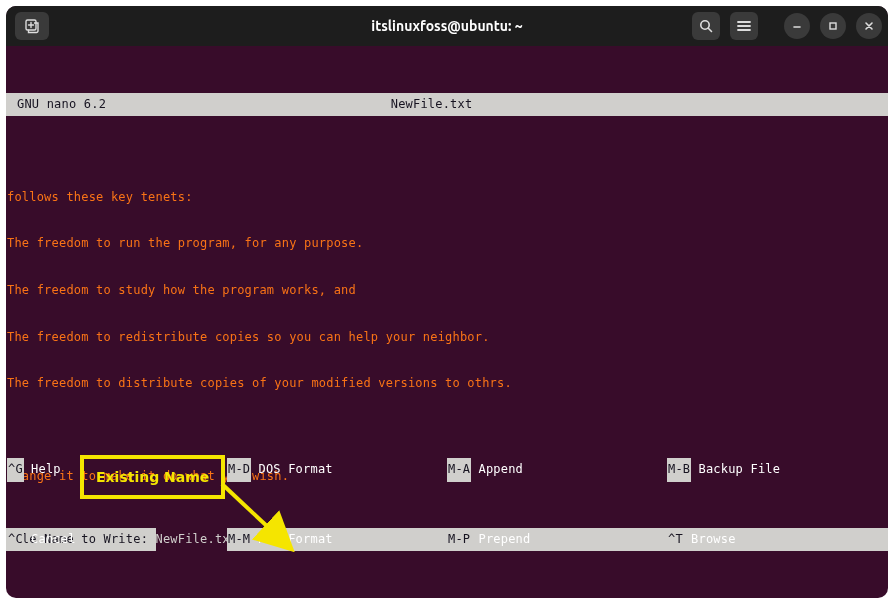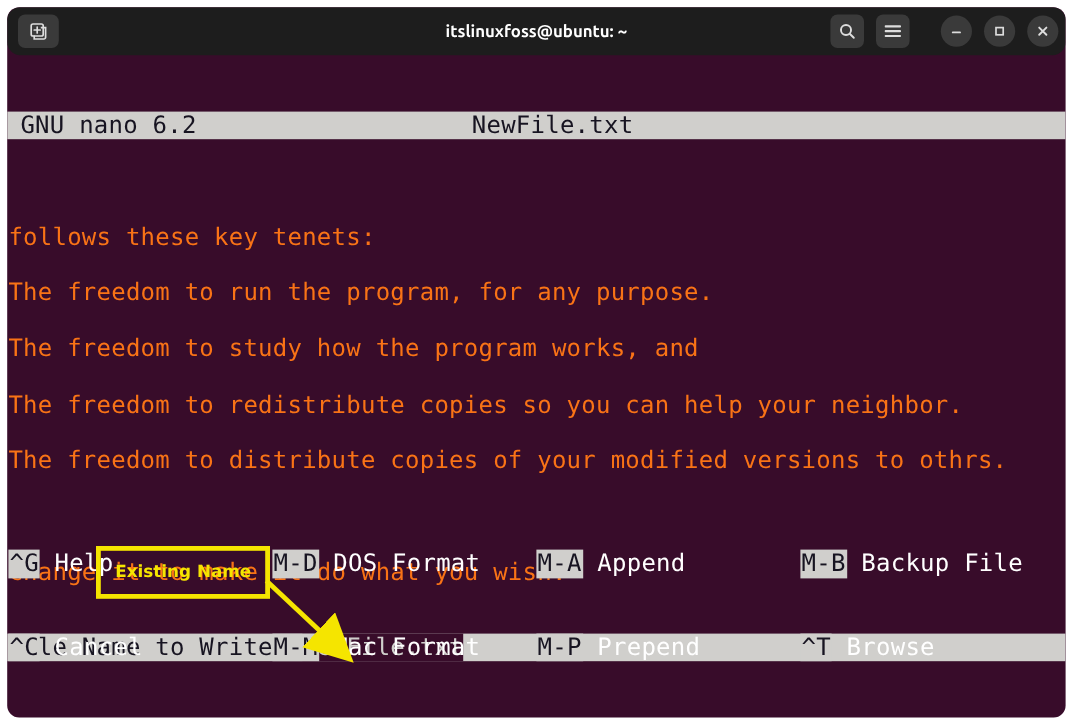--- a/index.html
+++ b/index.html
@@ -22,21 +22,20 @@
       overflow: hidden;
     }
     .titlebar {
       height: 40px;
       background: #1d1d1d;
       display: flex;
       align-items: center;
       justify-content: space-between;
       padding: 0 6px;
       position: relative;
-      border-radius: 11px;
     }
     .titlebar-left {
       width: 40px;
       display: flex;
       align-items: center;
       justify-content: center;
     }
     .titlebar-left .btn {
       width: 34px;
       height: 28px;
@@ -80,21 +79,21 @@
     }
     .tb-btn svg { display: block; }
 
     .terminal {
       position: absolute;
       top: 40px;
       left: 0;
       right: 0;
       bottom: 0;
       color: #fff;
-      font-size: 20px;
+      font-size: 12px;
       line-height: 23.3px;
       letter-spacing: 0.2px;
       white-space: pre;
       font-family: 'DejaVu Sans Mono', 'Ubuntu Mono', monospace;
     }
     .nano-header {
       background: #d0cfcc;
       color: #171421;
       display: flex;
       padding: 0 1px;

